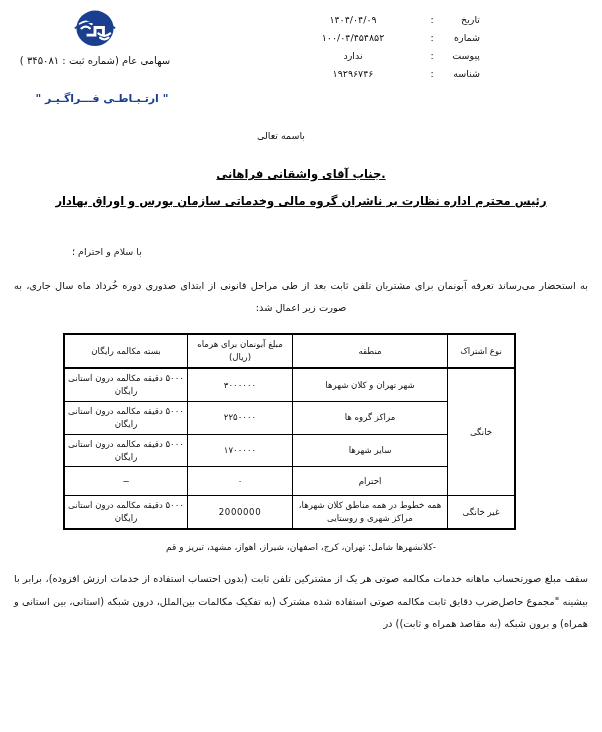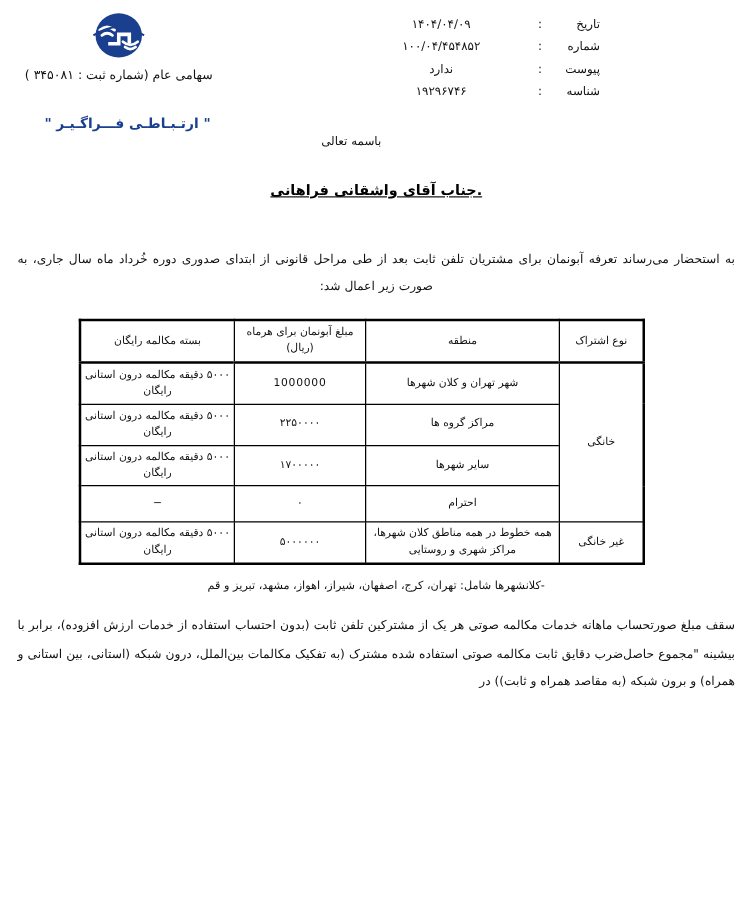--- a/index.html
+++ b/index.html
@@ -92,21 +92,21 @@
     width: 180px;
     text-align: center;
     font-size: 11px;
     font-weight: bold;
     color: #1b3f8f;
     letter-spacing: 1.2px;
   }
 
   
   .basmala {
-    margin-top: 0;
+    margin-top: 22px;
     text-align: center;
     font-size: 9.5px;
     color: #111;
     padding-right: 40px;
   }
 
   
   .addressee {
     margin-top: 26px;
     text-align: center;
@@ -253,62 +253,64 @@
       <div class="logo-sub">سهامی عام (شماره ثبت : ۳۴۵۰۸۱ )</div>
     </div>
 
     <div class="slogan">" ارتـبـاطـی فـــراگـیـر "</div>
   </div>
 
   <div class="basmala">باسمه تعالی</div>
 
   <div class="addressee">
     <div class="addressee-name">.جناب آقای واشقانی فراهانی</div>
+    <div class="addressee-title">رئیس محترم اداره نظارت بر ناشران گروه مالی وخدماتی سازمان بورس و اوراق بهادار</div>
   </div>
 
   <div class="body-wrap">
+    <div class="salutation">با سلام و احترام ؛</div>
     <div class="para">به استحضار می‌رساند تعرفه آبونمان برای مشتریان تلفن ثابت بعد از طی مراحل قانونی از ابتدای صدوری دوره خُرداد ماه سال جاری، به صورت زیر اعمال شد:</div>
   </div>
 
   <div class="tariff-table-wrap">
     <table class="tariff outer-frame">
       <thead>
         <tr>
           <th class="col-type">نوع اشتراک</th>
           <th class="col-zone">منطقه</th>
           <th class="col-amt">مبلغ آبونمان برای هرماه (ریال)</th>
           <th class="col-pkg">بسته مکالمه رایگان</th>
         </tr>
       </thead>
       <tbody>
         <tr>
           <td class="col-type" rowspan="4">خانگی</td>
           <td class="col-zone">شهر تهران و کلان شهرها</td>
-          <td class="col-amt amt">1000000</td>
+          <td class="col-amt amt">۳۰۰۰۰۰۰</td>
           <td class="col-pkg">۵۰۰۰ دقیقه مکالمه درون استانی رایگان</td>
         </tr>
         <tr>
           <td class="col-zone">مراکز گروه ها</td>
           <td class="col-amt amt">۲۲۵۰۰۰۰</td>
           <td class="col-pkg">۵۰۰۰ دقیقه مکالمه درون استانی رایگان</td>
         </tr>
         <tr>
           <td class="col-zone">سایر شهرها</td>
           <td class="col-amt amt">۱۷۰۰۰۰۰</td>
           <td class="col-pkg">۵۰۰۰ دقیقه مکالمه درون استانی رایگان</td>
         </tr>
         <tr class="row-sep-strong">
           <td class="col-zone">احترام</td>
           <td class="col-amt amt">۰</td>
           <td class="col-pkg">−</td>
         </tr>
         <tr>
           <td class="col-type">غیر خانگی</td>
           <td class="col-zone">همه خطوط در همه مناطق کلان شهرها، مراکز شهری و روستایی</td>
-          <td class="col-amt amt">۵۰۰۰۰۰۰</td>
+          <td class="col-amt amt">2000000</td>
           <td class="col-pkg">۵۰۰۰ دقیقه مکالمه درون استانی رایگان</td>
         </tr>
       </tbody>
     </table>
   </div>
 
   <div class="footnote">-کلانشهرها شامل: تهران، کرج، اصفهان، شیراز، اهواز، مشهد، تبریز و قم</div>
 
 
   <div class="tail">

